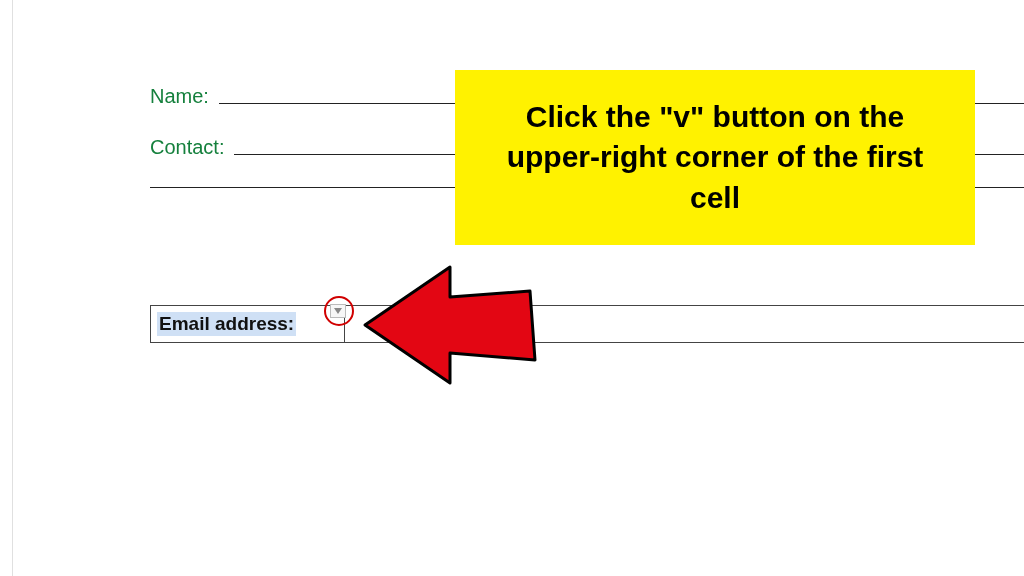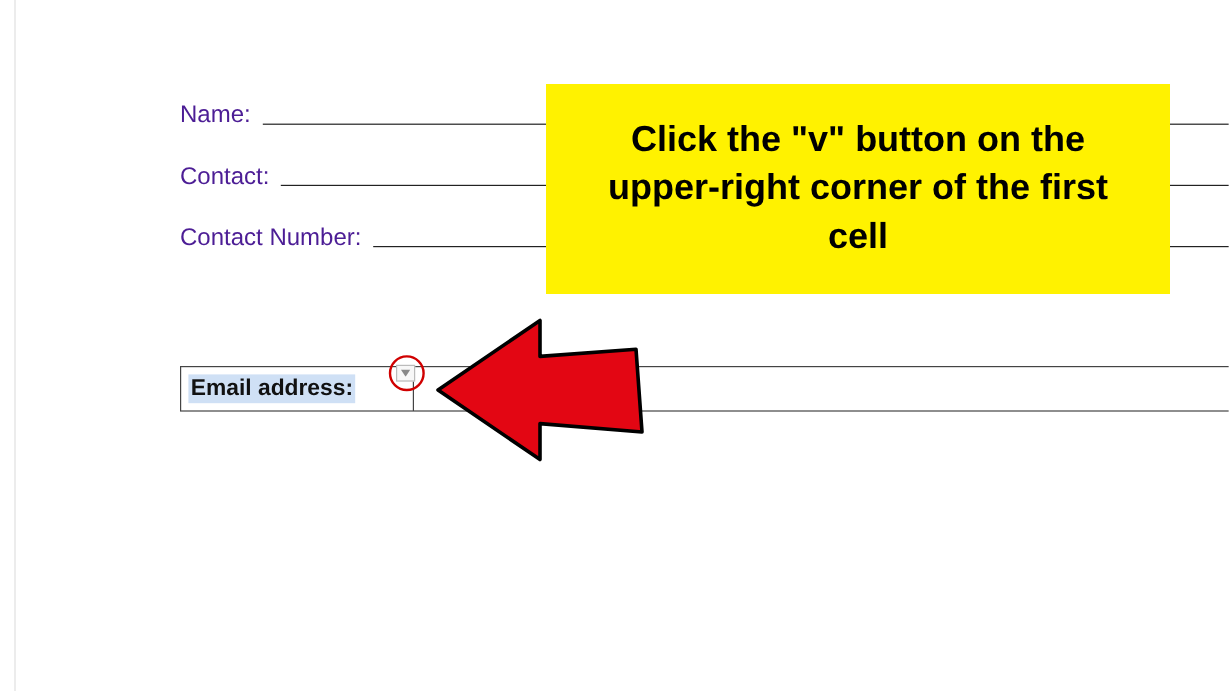--- a/index.html
+++ b/index.html
@@ -24,21 +24,21 @@
       right: 0;
     }
     .field-row {
       display: flex;
       align-items: flex-end;
       margin-bottom: 28px;
       width: 100%;
     }
     .field-label {
       font-size: 20px;
-      color: #4c1d95;
+      color: #15803d;
       white-space: nowrap;
       padding-right: 10px;
     }
     .field-line {
       flex: 1;
       border-bottom: 1.5px solid #222;
       height: 1px;
       margin-bottom: 4px;
     }
     .table-cell-row {
@@ -132,21 +132,20 @@
 <div class="form-area">
   <div class="field-row">
     <span class="field-label">Name:</span>
     <span class="field-line"></span>
   </div>
   <div class="field-row">
     <span class="field-label">Contact:</span>
     <span class="field-line"></span>
   </div>
   <div class="field-row">
-    <span class="field-label">Contact Number:</span>
     <span class="field-line"></span>
   </div>
 </div>
 
 <div class="table-cell-row">
   <div class="cell-first">
     <span class="cell-first-text">Email address:</span>
     <div class="dropdown-btn">
       <svg width="8" height="6" viewBox="0 0 8 6">
           <path d="M0 0 L8 0 L4 6 Z" fill="#888"></path>

